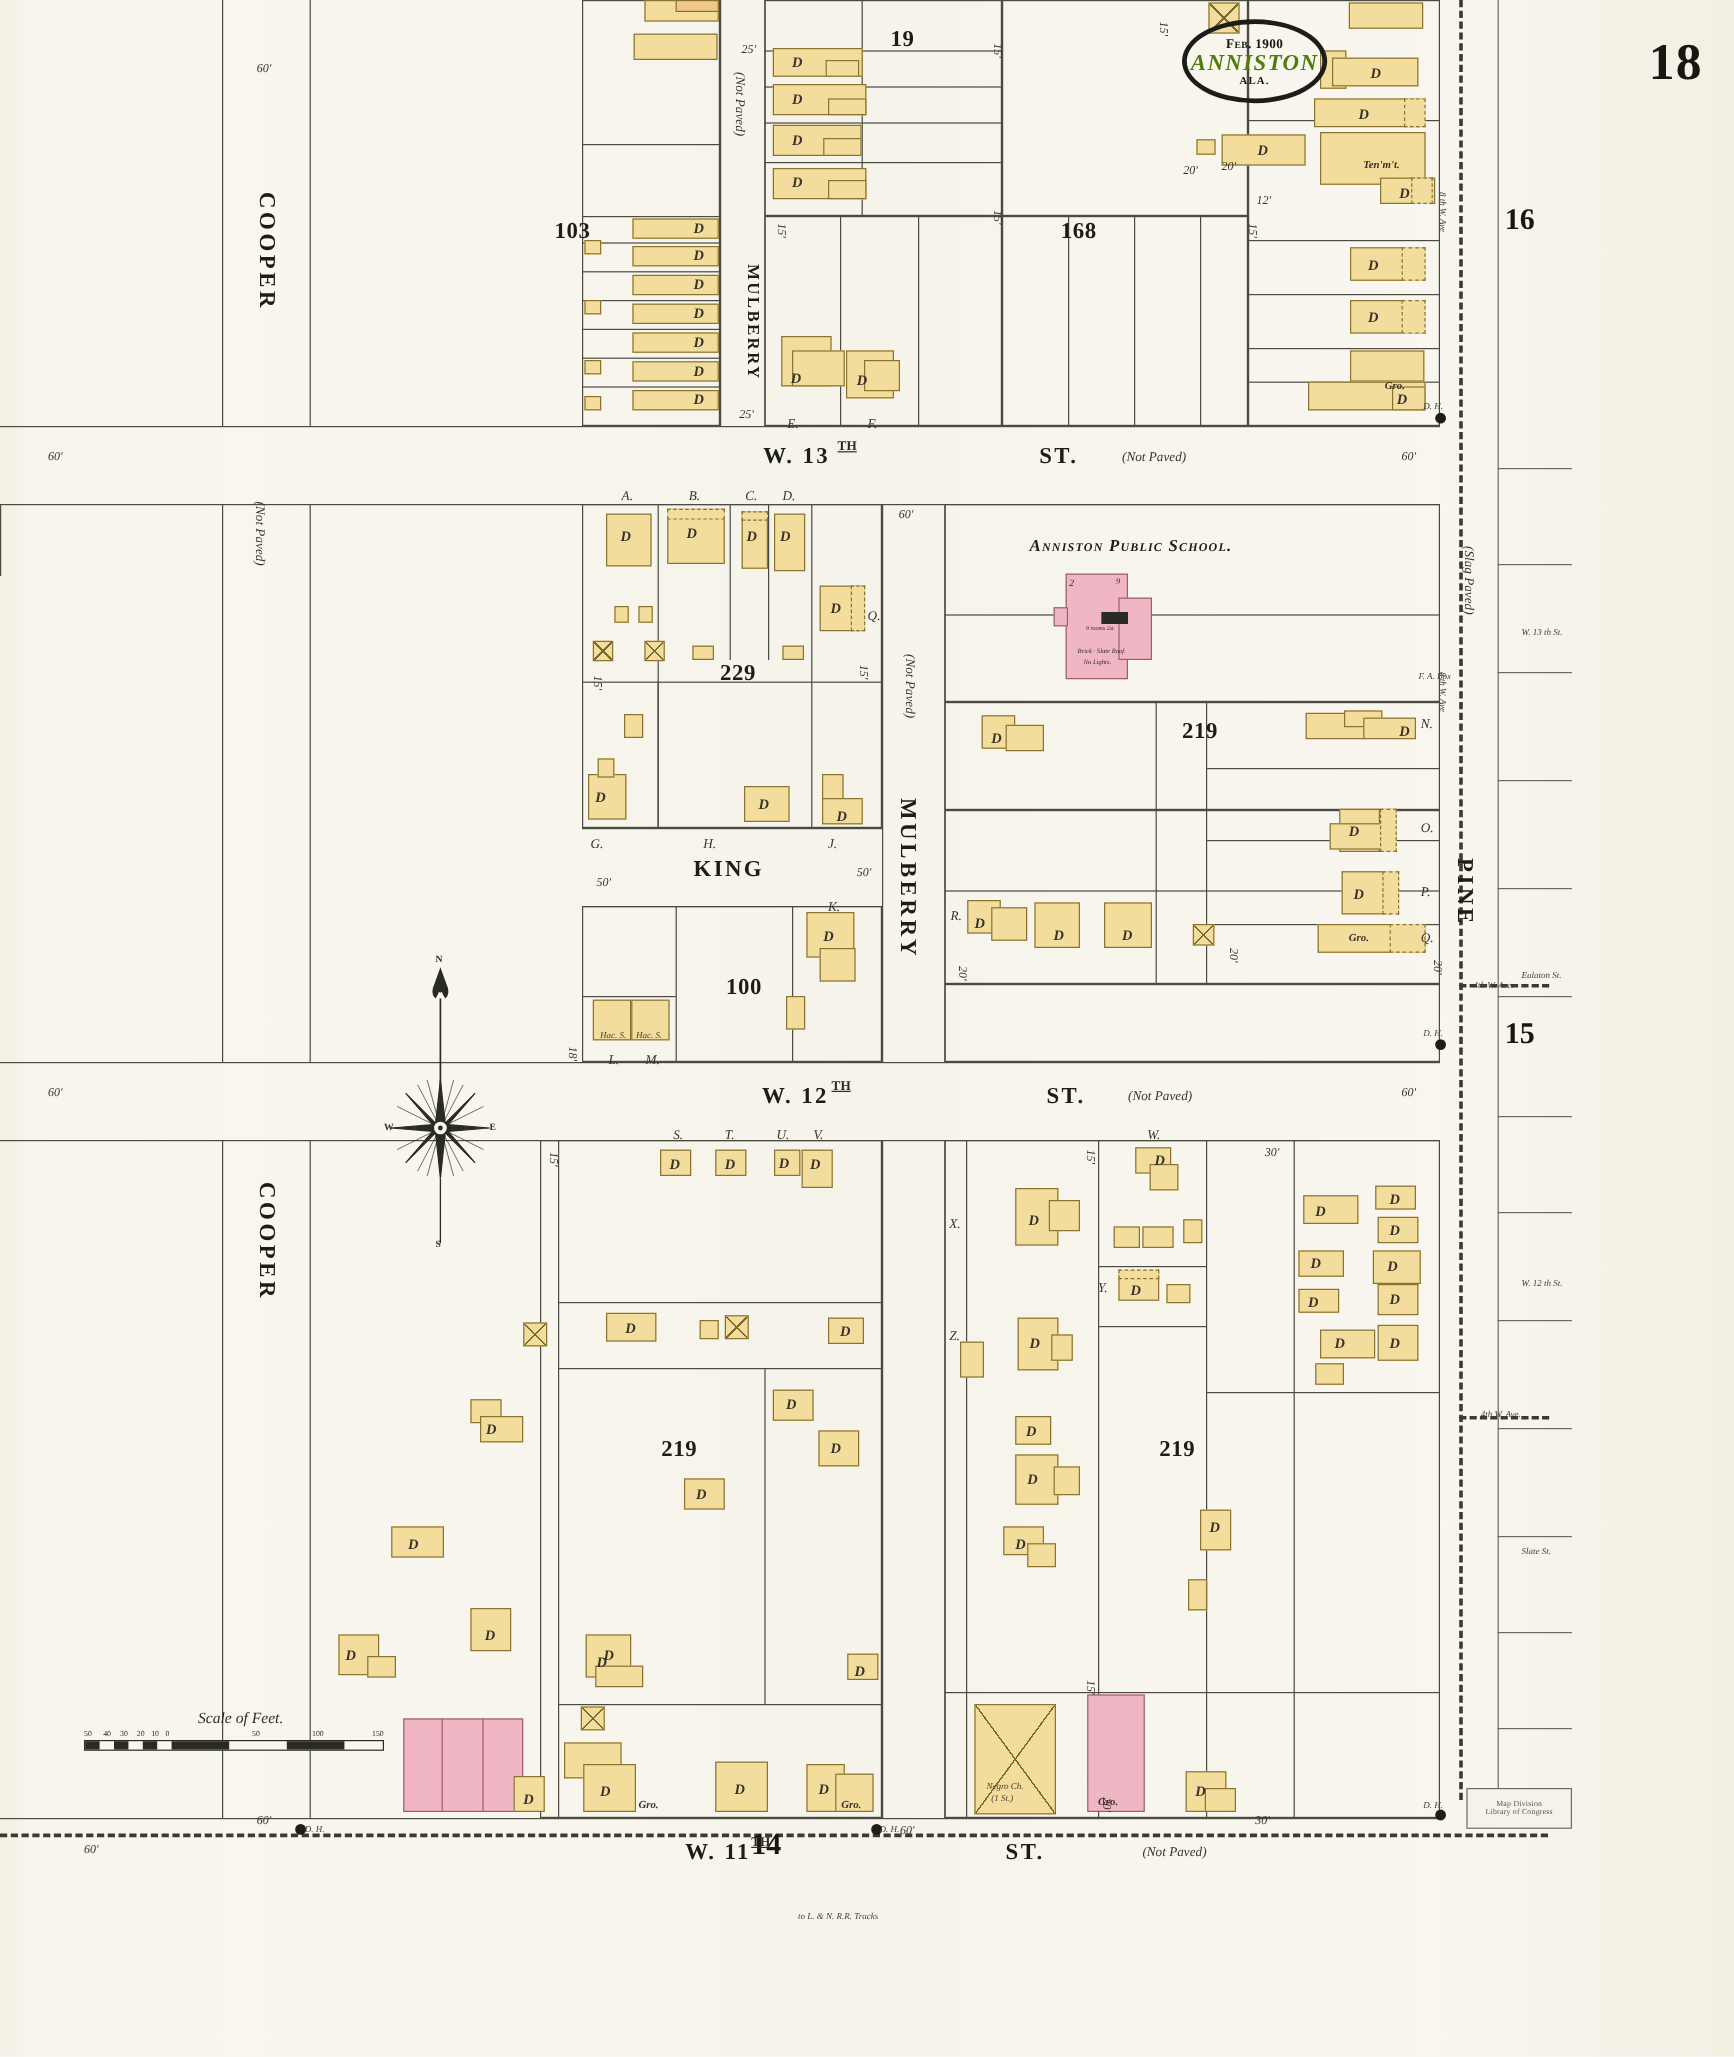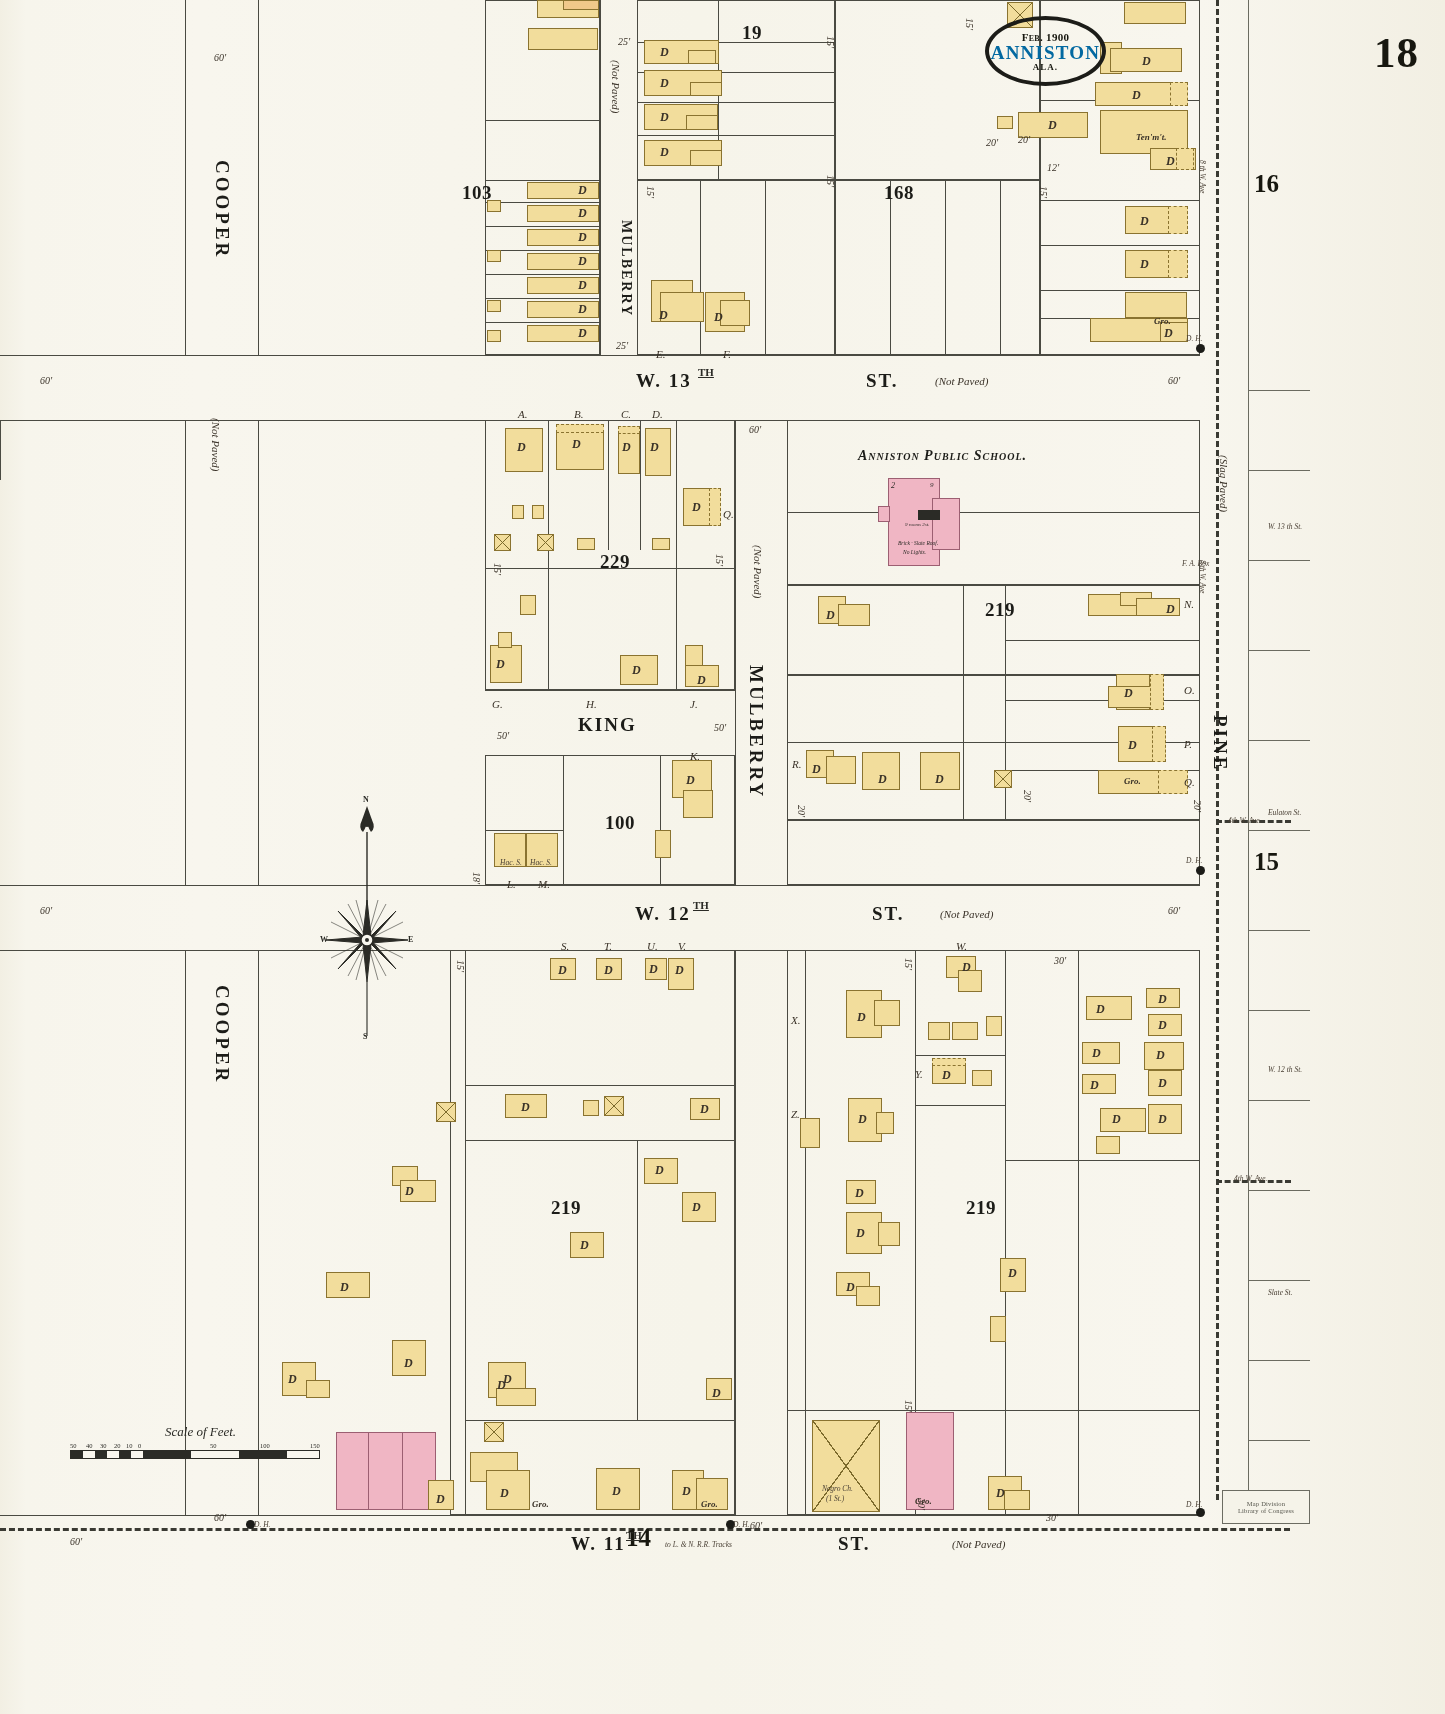--- a/index.html
+++ b/index.html
@@ -43,21 +43,21 @@
   .dim.v{writing-mode:vertical-rl;}
   .tiny{font-size:7.5px;font-style:italic;color:#4a4035;}
   .tiny.v{writing-mode:vertical-rl;}
   .schoolcap{font-variant:small-caps;font-style:italic;font-weight:bold;font-size:14px;letter-spacing:1px;color:#1c1c18;}
   .schoolsub{font-size:7px;font-style:italic;color:#3a3228;text-align:center;line-height:1.25;}
   
   #cartouche{position:absolute;left:985px;top:16px;width:113px;height:62px;
     border:4px solid #1c1c18;border-radius:50%/50%;background:transparent;
     display:flex;flex-direction:column;align-items:center;justify-content:center;}
   #cart-date{font-variant:small-caps;font-weight:bold;font-size:11px;letter-spacing:.3px;color:#17170f;}
-  #cart-city{font-weight:bold;font-size:19px;letter-spacing:1.2px;color:#0369a1;line-height:1;}
+  #cart-city{font-weight:bold;font-size:19px;letter-spacing:1.2px;color:#4d7c0f;line-height:1;font-style:italic;}
   #cart-state{font-weight:bold;font-size:9px;letter-spacing:1px;color:#17170f;}
   
   #pgnum{position:absolute;right:26px;top:28px;font-weight:bold;font-size:43px;color:#17170f;letter-spacing:1px;}
   .edgenum{position:absolute;font-weight:bold;font-size:25px;color:#17170f;}
   
   #inset{position:absolute;left:25px;top:494px;width:327px;height:258px;
     border:4px solid #2b2b26;background:#f8f6ee;box-sizing:border-box;}
   #inset-in{position:absolute;left:6px;top:6px;right:6px;bottom:6px;border:1px solid #2b2b26;}
   
   #scalewrap{position:absolute;left:70px;top:1424px;width:265px;height:36px;}
@@ -559,21 +559,21 @@
     <div class="t dlab sm" style="left:915px;top:1496px;">Gro.</div>
     <div class="t dlab sm" style="left:701px;top:1499px;">Gro.</div>
     <div class="t dlab sm" style="left:532px;top:1499px;">Gro.</div>
     <div class="t tiny" style="left:500px;top:858px;">Hac. S.</div>
     <div class="t tiny" style="left:530px;top:858px;">Hac. S.</div>
     <div class="t tiny" style="left:1182px;top:560px;line-height:1;">F. A. Box</div>
     <div class="t tiny" style="left:1228px;top:816px;">4th W. Ave.</div>
     <div class="t tiny" style="left:1234px;top:1174px;">4th W. Ave.</div>
     <div class="t tiny" style="left:822px;top:1484px;">Negro Ch.</div>
     <div class="t tiny" style="left:826px;top:1494px;">(1 St.)</div>
-    <div class="t tiny" style="left:655px;top:1540px;padding-left:10px;">to L. &amp; N. R.R. Tracks</div>
+    <div class="t tiny" style="left:655px;top:1592px;padding-left:10px;">to L. &amp; N. R.R. Tracks</div>
 
     <div class="t dim" style="left:214px;top:52px;">60'</div>
     <div class="t dim" style="left:40px;top:375px;">60'</div>
     <div class="t dim" style="left:40px;top:905px;">60'</div>
     <div class="t dim" style="left:1168px;top:375px;">60'</div>
     <div class="t dim" style="left:1168px;top:905px;">60'</div>
     <div class="t dim" style="left:749px;top:424px;">60'</div>
     <div class="t dim" style="left:750px;top:1520px;">60'</div>
     <div class="t dim" style="left:214px;top:1512px;">60'</div>
     <div class="t dim" style="left:70px;top:1536px;">60'</div>

